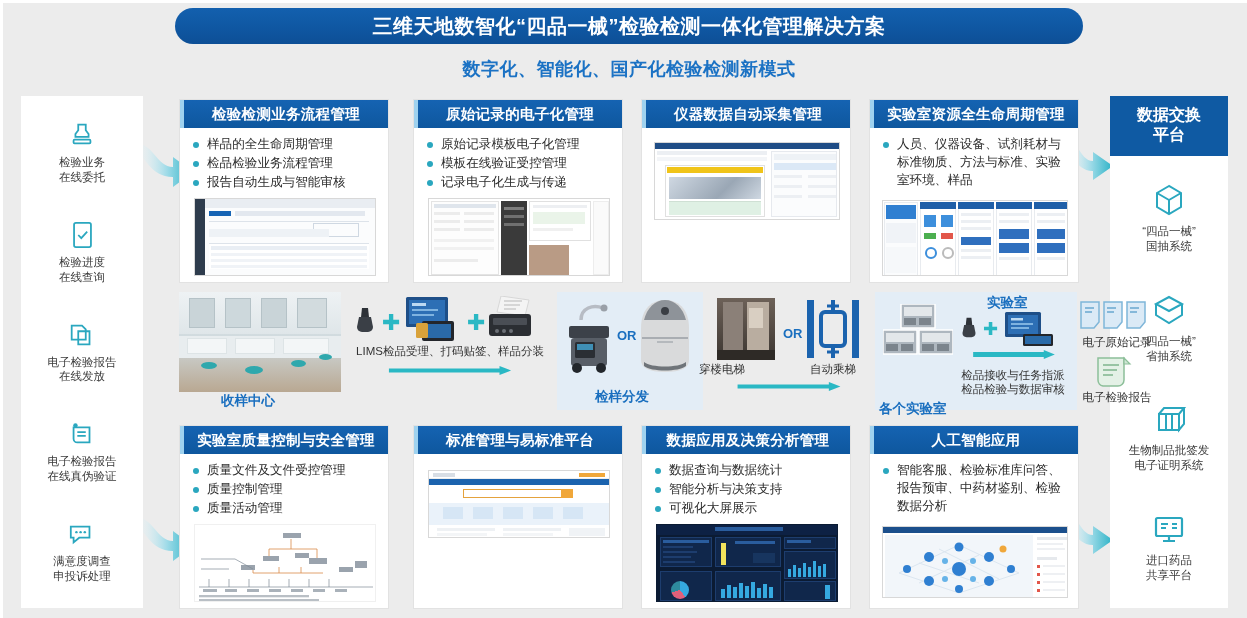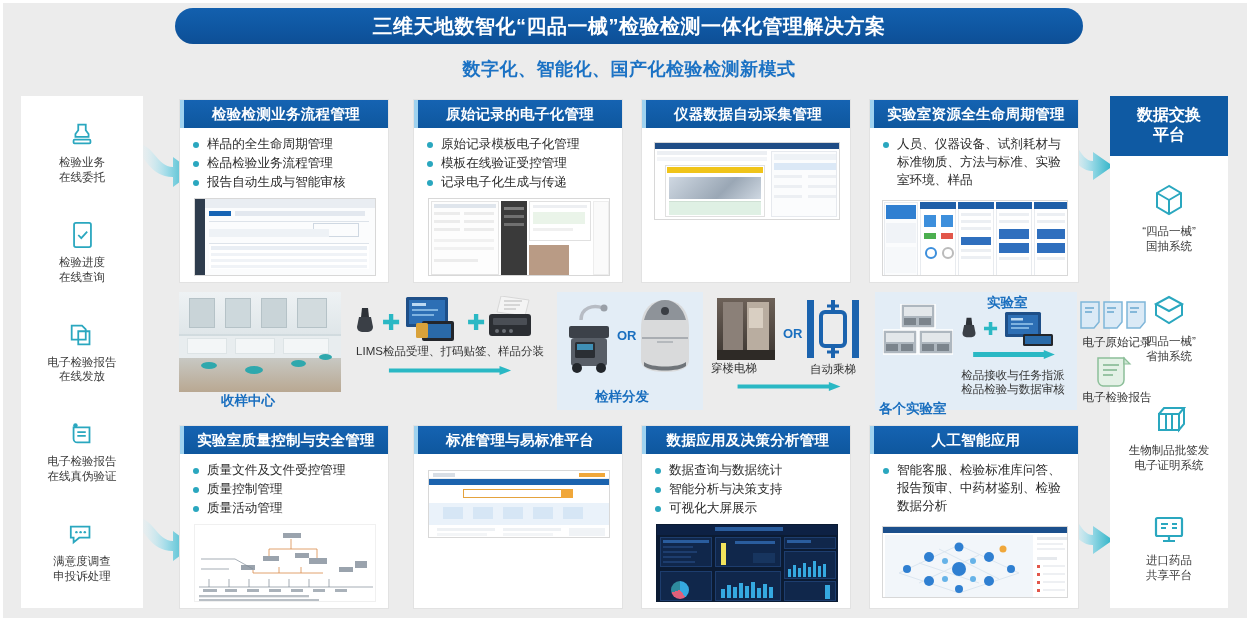--- a/index.html
+++ b/index.html
@@ -503,21 +503,21 @@
       <div style="position:absolute;left:32px;top:10px;width:14px;height:20px;background:#d9cfc2"></div>
     </div>
     <div class="or" style="left:604px;top:34px;">OR</div>
     <svg class="dev" style="left:626px;top:6px" width="56" height="62" viewBox="0 0 56 62">
       <rect x="2" y="2" width="7" height="58" fill="#1b63ae"></rect>
       <rect x="47" y="2" width="7" height="58" fill="#1b63ae"></rect>
       <rect x="16" y="14" width="24" height="34" rx="4" fill="none" stroke="#1b63ae" stroke-width="4"></rect>
       <path d="M28 2 v10 M28 50 v10" stroke="#1b63ae" stroke-width="4"></path>
       <path d="M22 8 h12 M22 54 h12" stroke="#1b63ae" stroke-width="3"></path>
     </svg>
-    <div class="band-cap" style="left:526px;top:70px;width:58px;font-family:Liberation Mono, monospace;">穿楼电梯</div>
+    <div class="band-cap" style="left:514px;top:70px;width:58px;">穿楼电梯</div>
     <div class="band-cap" style="left:626px;top:70px;width:56px;">自动乘梯</div>
     <svg class="flow-arrow" style="left:530px;top:90px" width="160" height="14" viewBox="0 0 160 14">
       <path d="M0,4 H142 V0 L160,7 L142,14 V10 H0 Z" fill="#2ab8c4"></path>
     </svg>
 
     <div class="band-block" style="left:696px;width:202px;"></div>
 
     <svg class="dev" style="left:704px;top:12px" width="70" height="56" viewBox="0 0 70 56">
       <rect x="18" y="0" width="34" height="24" fill="#aeb7bf" stroke="#fff" stroke-width="1.5"></rect>
       <rect x="21" y="3" width="28" height="9" fill="#e3e7ea"></rect>

